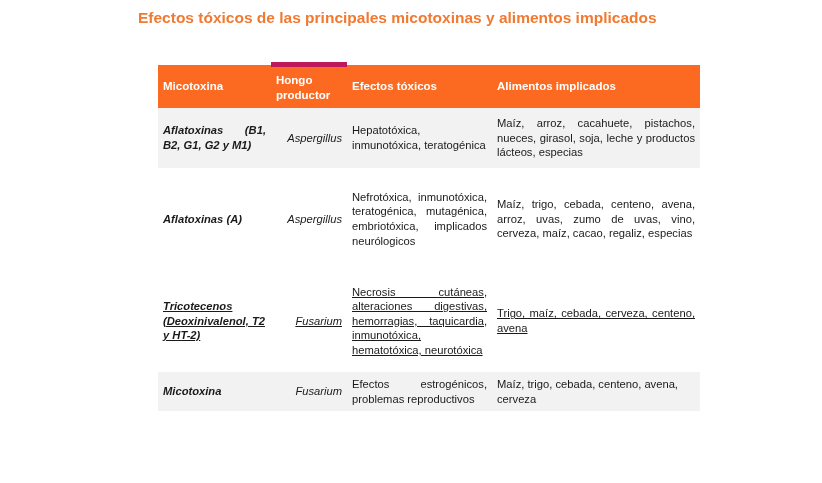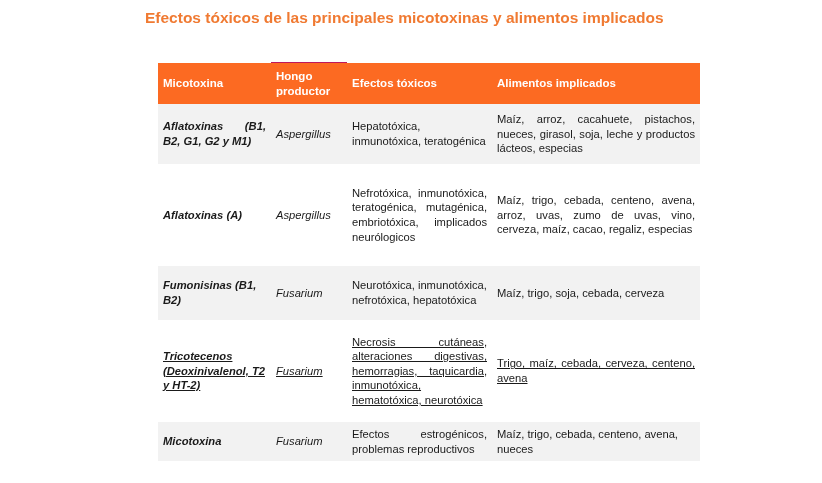--- a/index.html
+++ b/index.html
@@ -1,37 +1,37 @@
 <!DOCTYPE html>
 <html><head>
 <meta charset="utf-8">
 <style>
   html, body { margin:0; padding:0; }
   body {
     width:822px; height:483px; background:#ffffff; position:relative; overflow:hidden;
     font-family:"Liberation Sans", sans-serif; color:#1a1a1a;
   }
   .title {
-    position:absolute; left:145px; top:9px;
+    position:absolute; left:138px; top:9px;
     font-size:15.5px; font-weight:bold; color:#f07a32; white-space:nowrap;
   }
   table {
     position:absolute; left:158px; top:62px; width:542px;
     border-collapse:collapse; table-layout:fixed; font-size:11.2px; line-height:14.6px;
   }
   col.c1 { width:113px; } col.c2 { width:76px; } col.c3 { width:145px; } col.c4 { width:208px; }
   thead th {
     background:#fc6a22; color:#ffffff; font-weight:bold; text-align:left;
     height:41px; padding:0 5px; vertical-align:middle; font-size:11.5px; line-height:14.5px;
   }
-  thead th.hongo { border-top:1px solid #be185d; }
+  thead th.hongo { border-top:5px solid #be185d; }
   tbody td { padding:4px 5px; vertical-align:middle; }
   tbody tr.gray td { background:#f2f2f2; }
   td.mico { font-weight:bold; font-style:italic;margin-left:16px; }
-  td.hongo { font-style:italic; }
+  td.hongo { font-style:italic;text-align:right; }
   td.just { text-align:justify; text-align-last:left; }
   tr.r1 td { height:52px; }
   tr.r2 td { height:94px; }
   tr.r3 td { height:46px; }
   tr.r4 td { height:94px;text-decoration:underline; }
   tr.r5 td { height:31px; }
 </style>
 </head>
 <body>
 
@@ -58,32 +58,26 @@
       <td class="hongo">Aspergillus</td>
       <td>Hepatotóxica, inmunotóxica, teratogénica</td>
       <td class="just">Maíz, arroz, cacahuete, pistachos, nueces, girasol, soja, leche y productos lácteos, especias</td>
     </tr>
     <tr class="r2">
       <td class="mico">Aflatoxinas (A)</td>
       <td class="hongo">Aspergillus</td>
       <td class="just">Nefrotóxica, inmunotóxica, teratogénica, mutagénica, embriotóxica, implicados neurólogicos</td>
       <td class="just">Maíz, trigo, cebada, centeno, avena, arroz, uvas, zumo de uvas, vino, cerveza, maíz, cacao, regaliz, especias</td>
     </tr>
-    <tr class="gray r3">
-      <td class="mico">Fumonisinas (B1, B2)</td>
-      <td class="hongo">Fusarium</td>
-      <td>Neurotóxica, inmunotóxica, nefrotóxica, hepatotóxica</td>
-      <td>Maíz, trigo, soja, cebada, cerveza</td>
-    </tr>
     <tr class="r4">
       <td class="mico">Tricotecenos (Deoxinivalenol, T2 y HT-2)</td>
       <td class="hongo">Fusarium</td>
       <td class="just">Necrosis cutáneas, alteraciones digestivas, hemorragias, taquicardia, inmunotóxica, hematotóxica, neurotóxica</td>
       <td class="just">Trigo, maíz, cebada, cerveza, centeno, avena</td>
     </tr>
     <tr class="gray r5">
       <td class="mico">Micotoxina</td>
       <td class="hongo">Fusarium</td>
       <td class="just">Efectos estrogénicos, problemas reproductivos</td>
-      <td>Maíz, trigo, cebada, centeno, avena, nueces</td>
+      <td>Maíz, trigo, cebada, centeno, avena, cerveza</td>
     </tr>
   </tbody>
 </table>
 
 </body></html>

